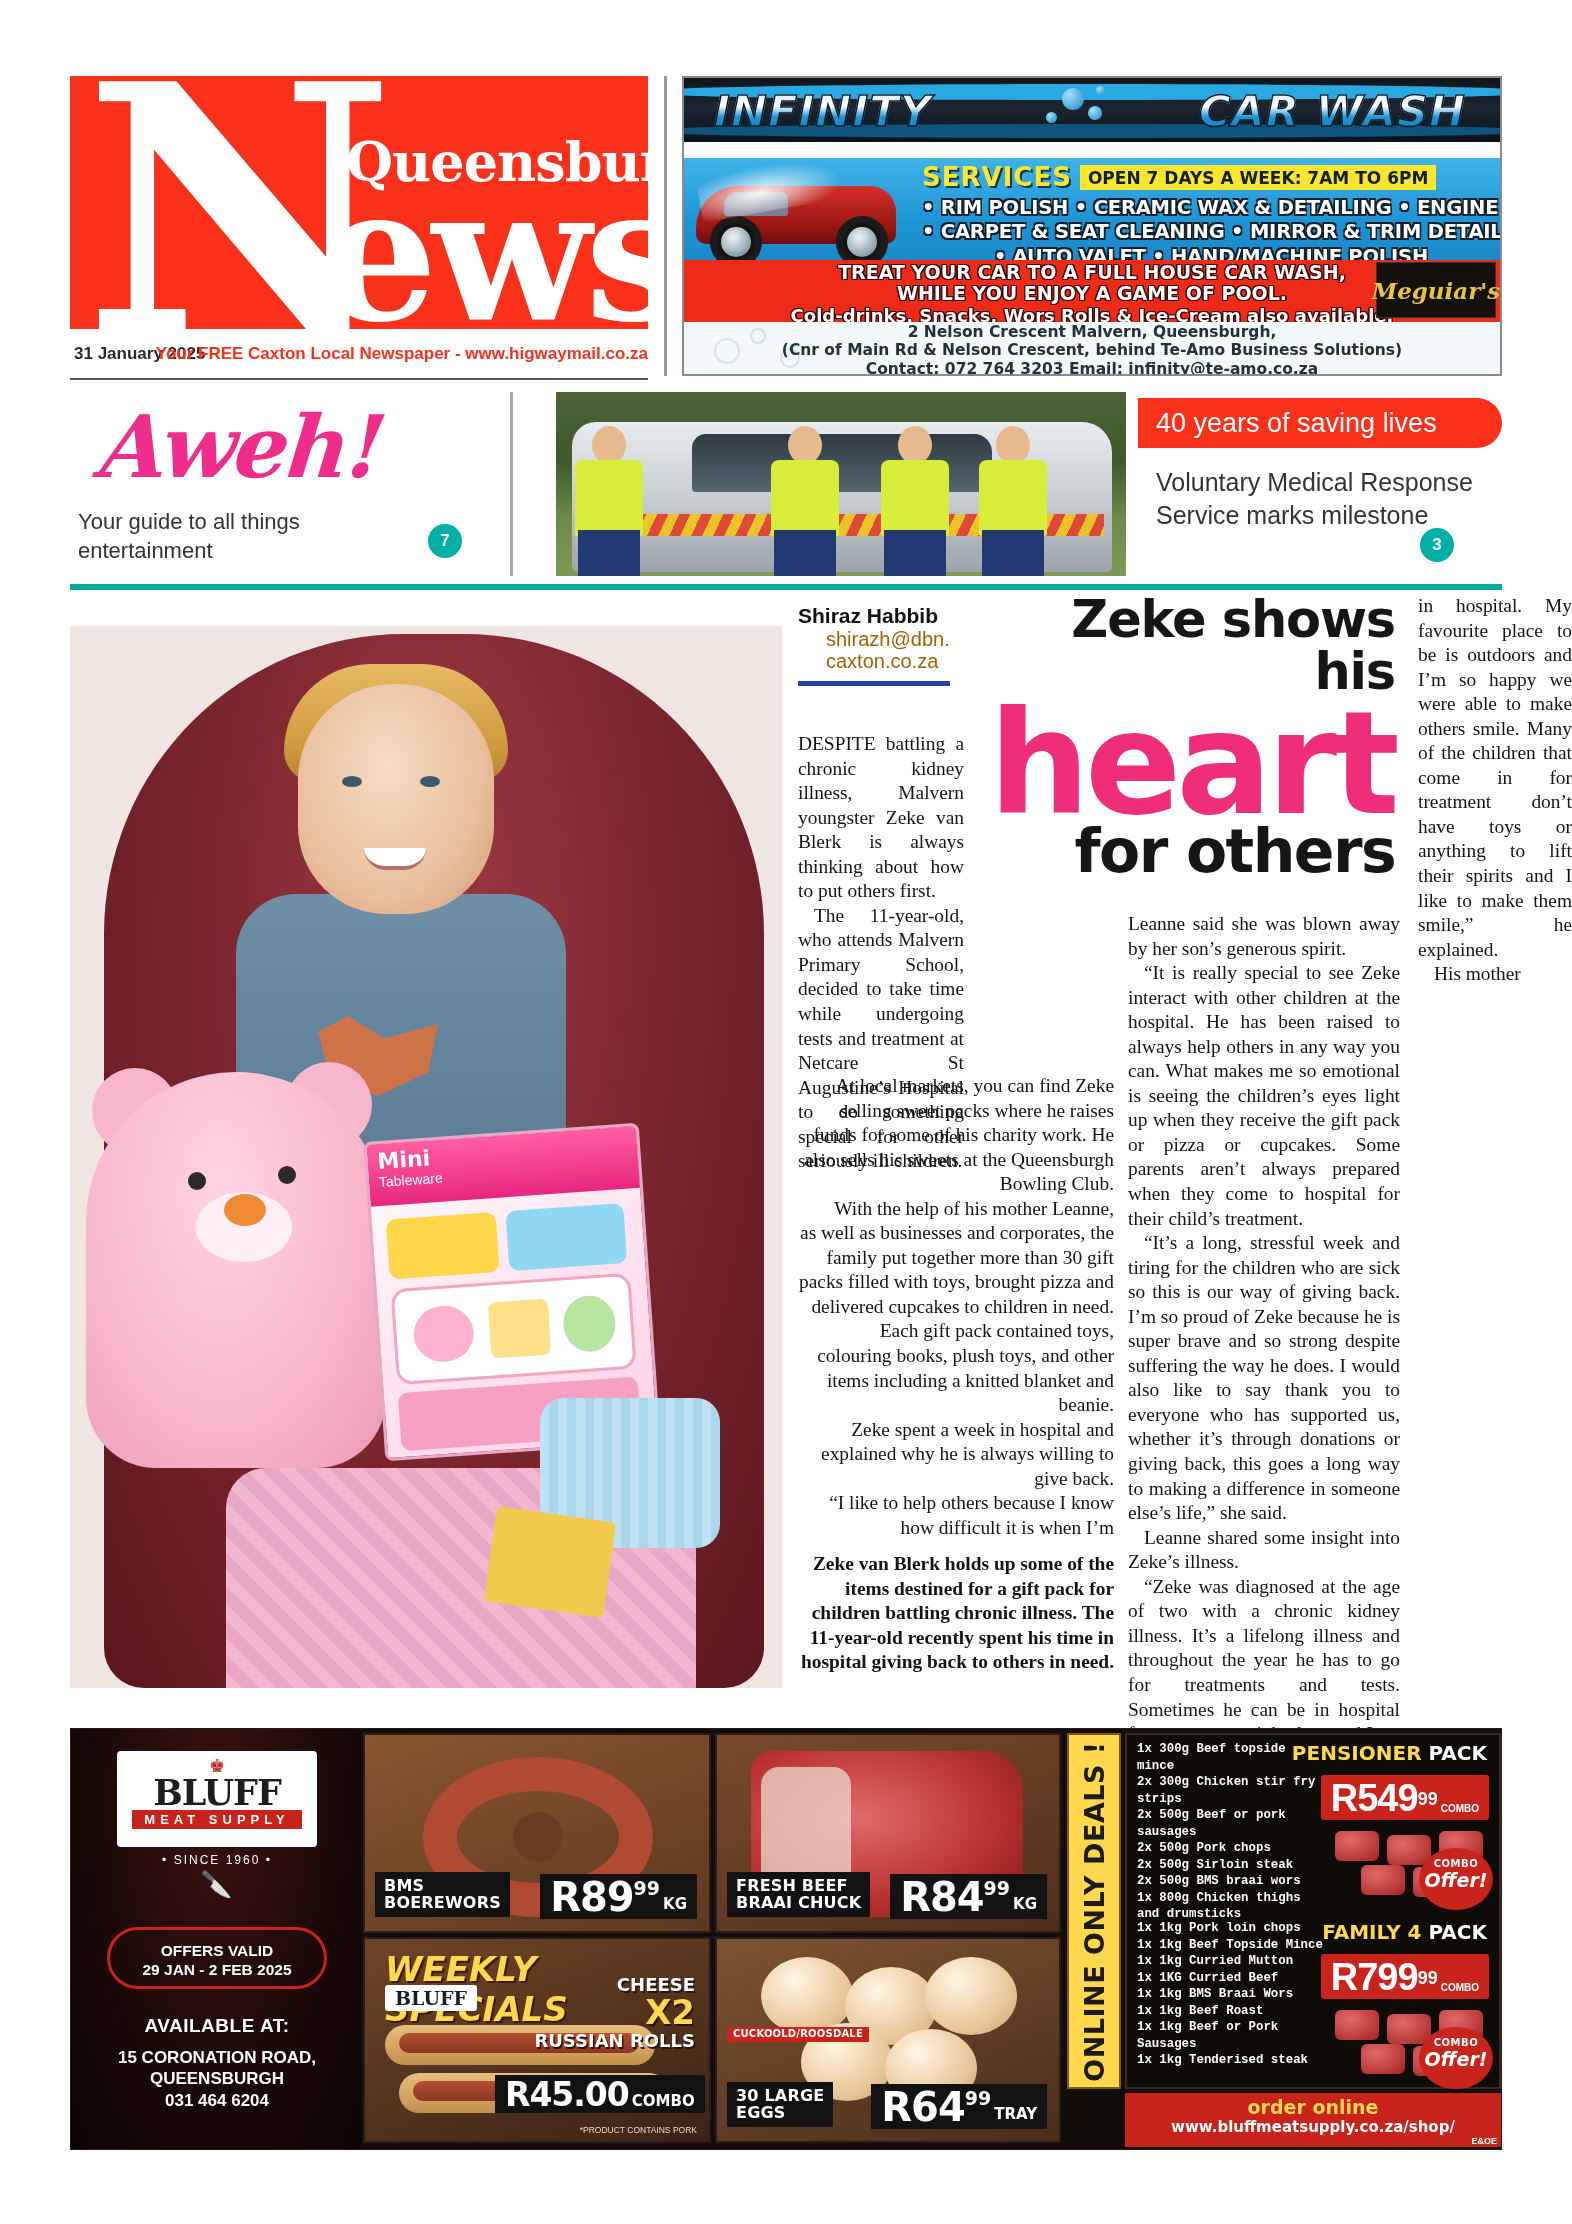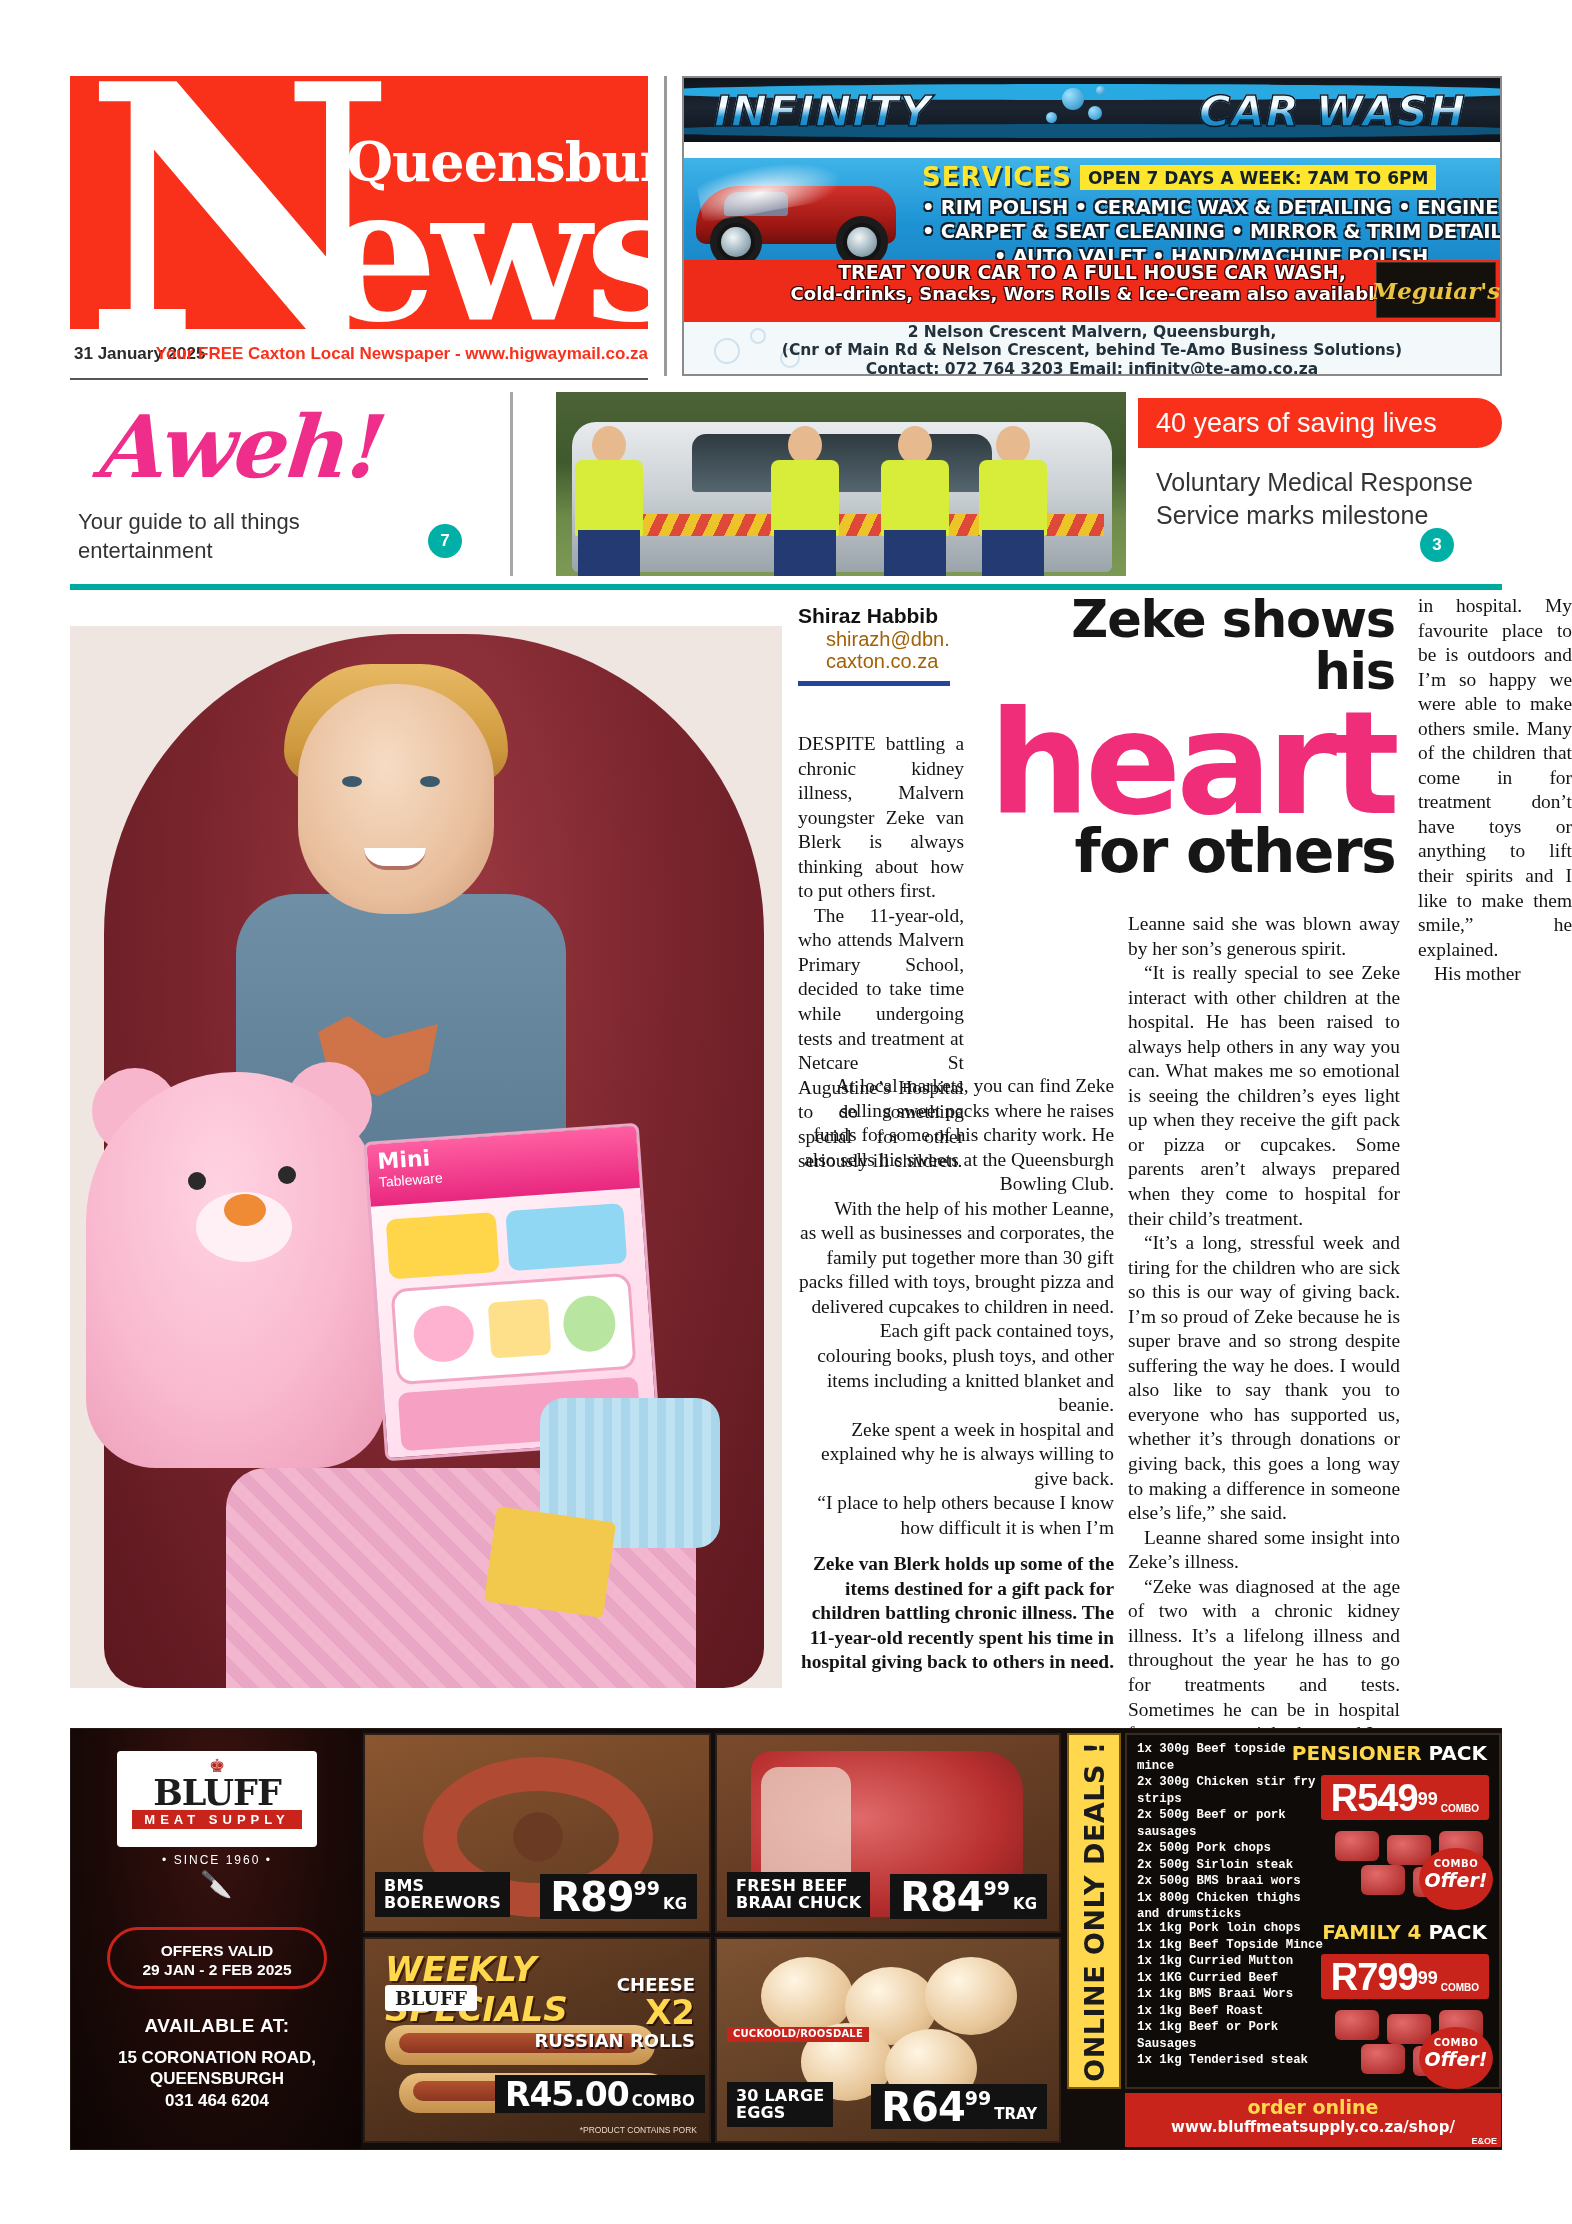--- a/index.html
+++ b/index.html
@@ -511,20 +511,21 @@
             <div class="svc-line">• RIM POLISH • CERAMIC WAX &amp; DETAILING • ENGINE WASH</div>
             <div class="svc-line">• CARPET &amp; SEAT CLEANING • MIRROR &amp; TRIM DETAILING</div>
             <div class="svc-line">• AUTO VALET • HAND/MACHINE POLISH</div>
             <div class="svc-line">• HEADLIGHT RESTORATION • EXHAUST POLISH</div>
           </div>
         </div>
       </div>
 
       <div class="cw-red">
         <div class="l1">TREAT YOUR CAR TO A FULL HOUSE CAR WASH,</div>
+        <div class="l2">WHILE YOU ENJOY A GAME OF POOL.</div>
         <div class="l3">Cold-drinks, Snacks, Wors Rolls &amp; Ice-Cream also available.</div>
         <div class="meguiars">
           <span>Meguiar's</span>
         </div>
       </div>
 
       <div class="cw-contact">
         <span class="bub" style="left:30px;top:16px;width:26px;height:26px;"></span>
         <span class="bub" style="left:66px;top:6px;width:16px;height:16px;"></span>
         <span class="bub" style="left:96px;top:26px;width:20px;height:20px;"></span>
@@ -638,21 +639,21 @@
     <div class="col col2">
       <p class="first">DESPITE battling a chronic kidney illness, Malvern youngster Zeke van Blerk is always thinking about how to put others first.</p>
       <p>The 11-year-old, who attends Malvern Primary School, decided to take time while undergoing tests and treatment at Netcare St Augustine’s Hospital to do something special for other seriously ill children.</p>
     </div>
 
     <div class="col col2b">
       <p>At local markets, you can find Zeke selling sweet packs where he raises funds for some of his charity work. He also sells his sweets at the Queensburgh Bowling Club.</p>
       <p>With the help of his mother Leanne, as well as businesses and corporates, the family put together more than 30 gift packs filled with toys, brought pizza and delivered cupcakes to children in need.</p>
       <p>Each gift pack contained toys, colouring books, plush toys, and other items including a knitted blanket and beanie.</p>
       <p>Zeke spent a week in hospital and explained why he is always willing to give back.</p>
-      <p>“I place to help others because I know how difficult it is when I’m</p>
+      <p>“I like to help others because I know how difficult it is when I’m</p>
     </div>
 
     <div class="col col2c">Zeke van Blerk holds up some of the items destined for a gift pack for children battling chronic illness. The 11-year-old recently spent his time in hospital giving back to others in need.</div>
 
     <div class="col col3">
       <p class="first">Leanne said she was blown away by her son’s generous spirit.</p>
       <p>“It is really special to see Zeke interact with other children at the hospital. He has been raised to always help others in any way you can. What makes me so emotional is seeing the children’s eyes light up when they receive the gift pack or pizza or cupcakes. Some parents aren’t always prepared when they come to hospital for their child’s treatment.</p>
       <p>“It’s a long, stressful week and tiring for the children who are sick so this is our way of giving back. I’m so proud of Zeke because he is super brave and so strong despite suffering the way he does. I would also like to say thank you to everyone who has supported us, whether it’s through donations or giving back, this goes a long way to making a difference in someone else’s life,” she said.</p>
       <p>Leanne shared some insight into Zeke’s illness.</p>
       <p>“Zeke was diagnosed at the age of two with a chronic kidney illness. It’s a lifelong illness and throughout the year he has to go for treatments and tests. Sometimes he can be in hospital for as many as eight days and I try to make it as fun as possible for him and all the children receiving treatment. Zeke’s right kidney is deteriorating quicker than the left. It is showing signs of more white patches which means they are dehydrated. We see his nephrologists next week to see what our next steps are. He was also recently diagnosed with silent seizures,” she said.</p>

